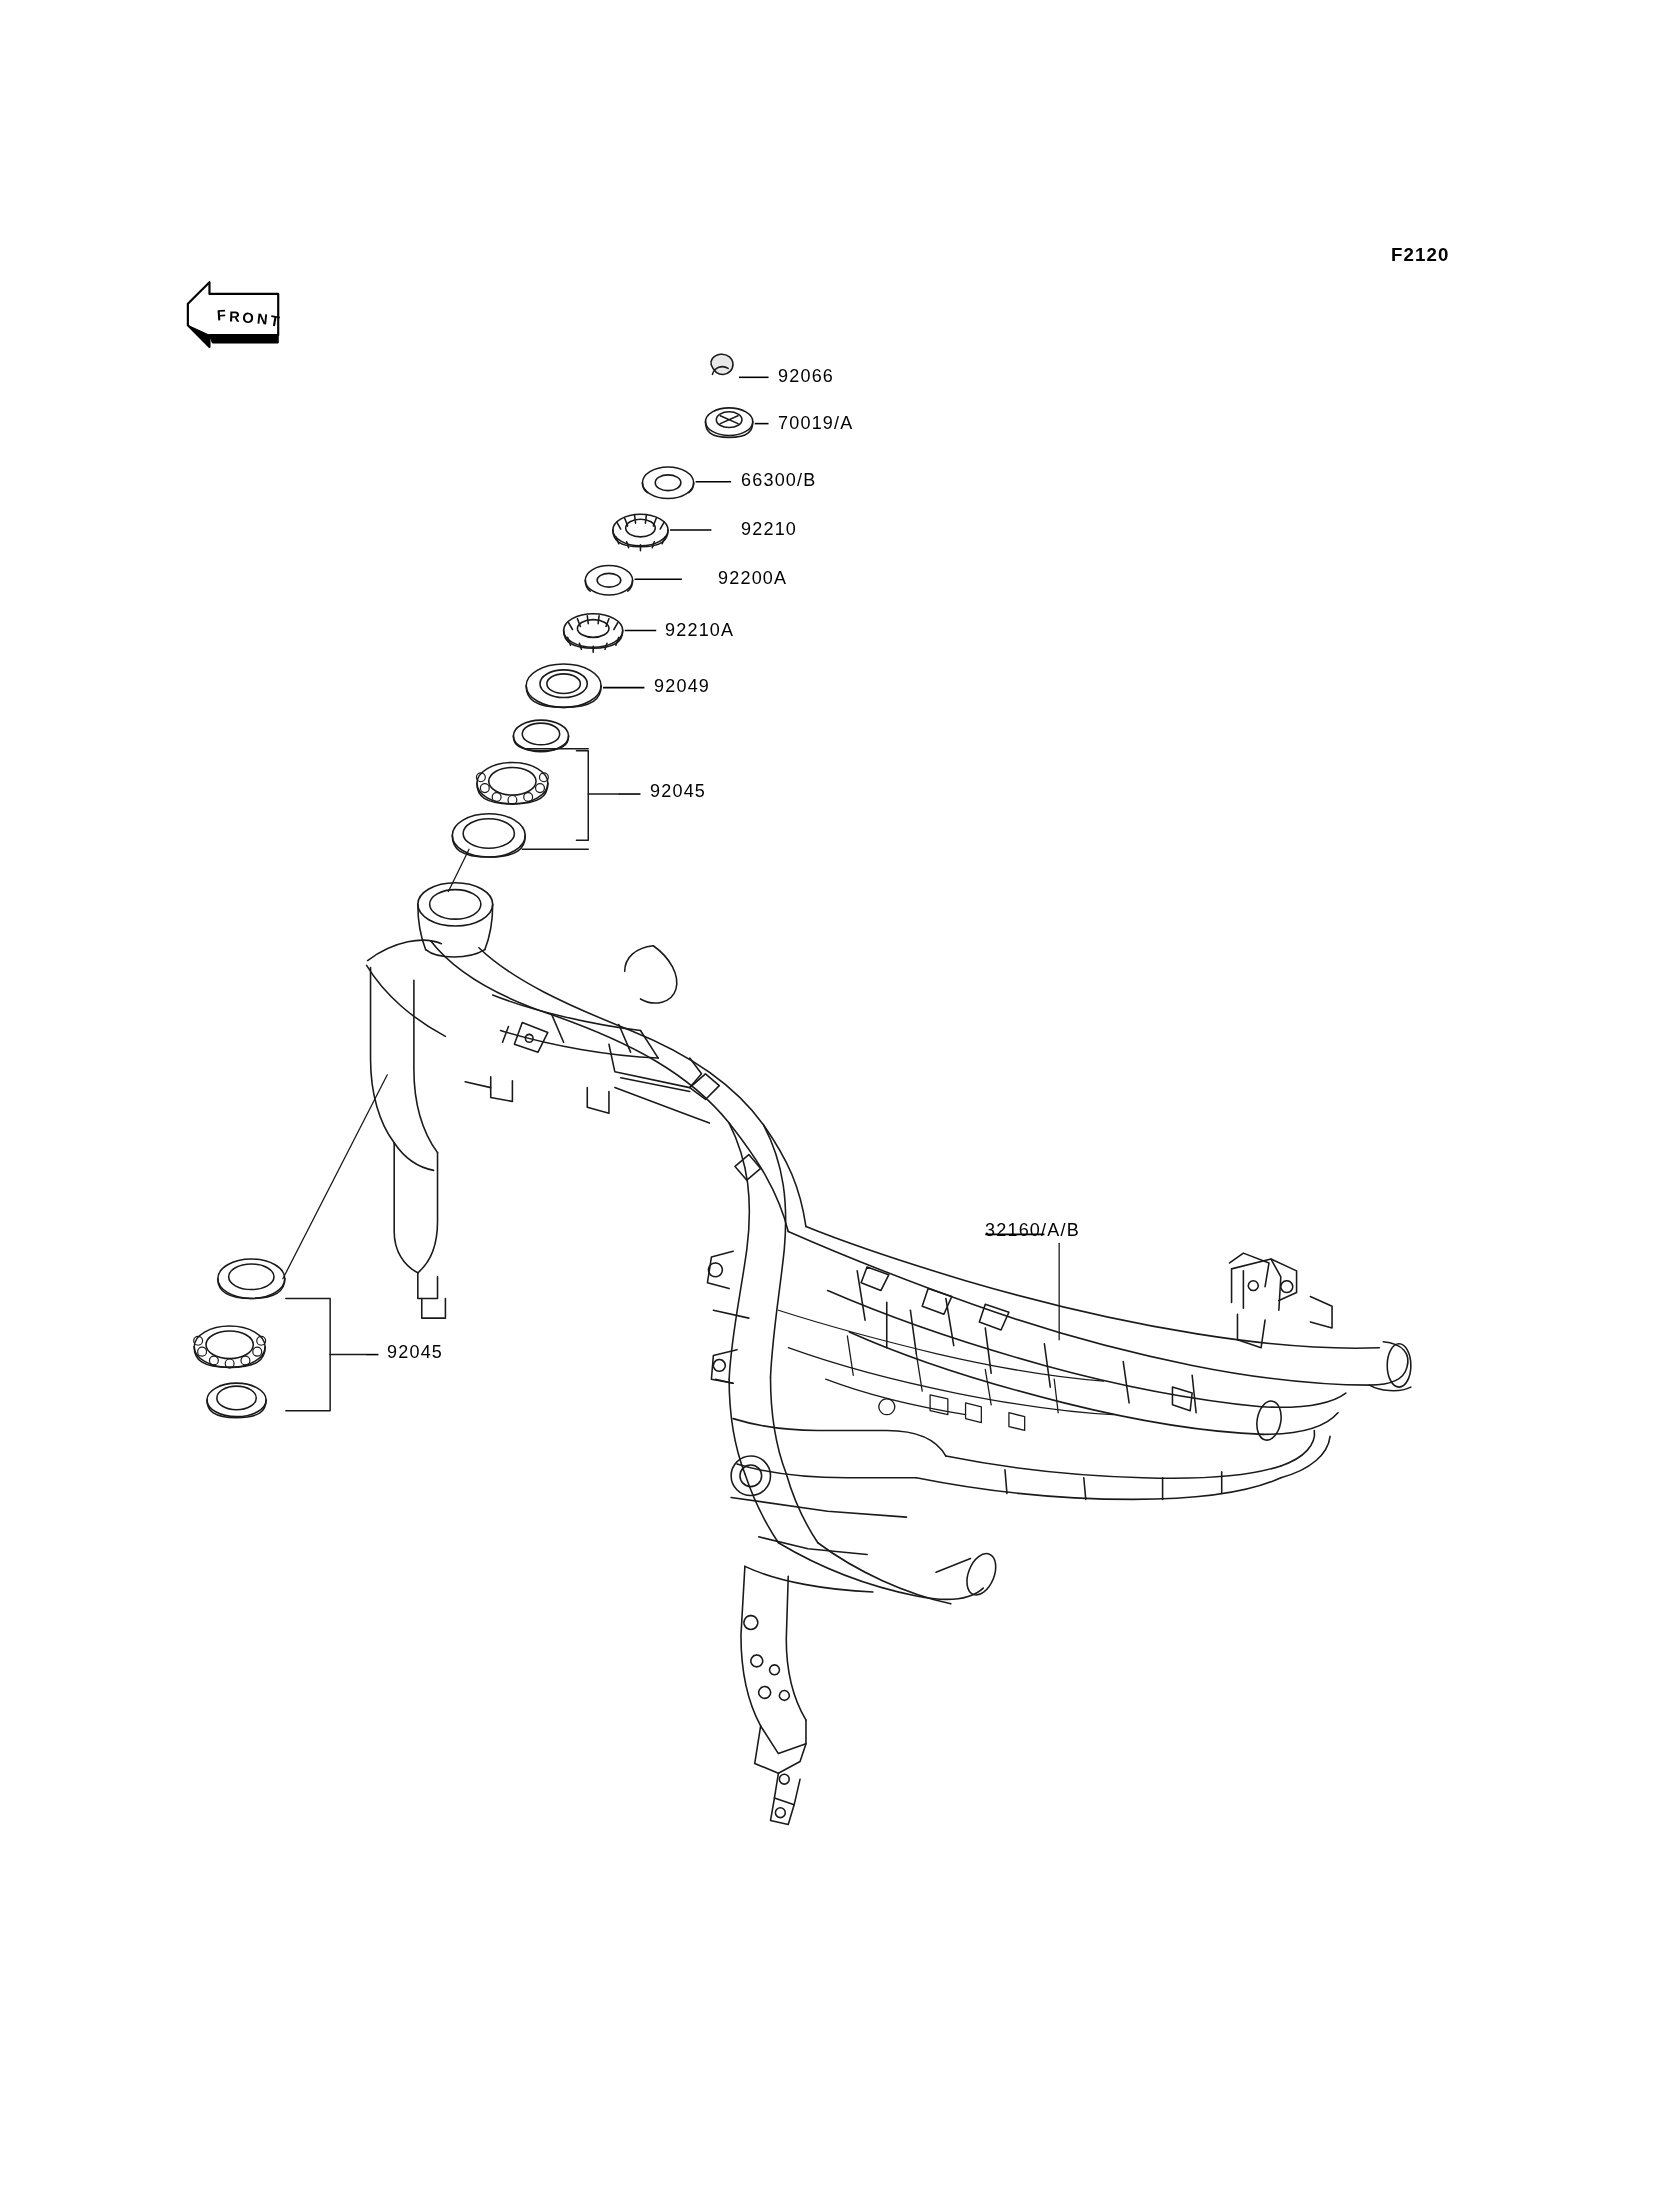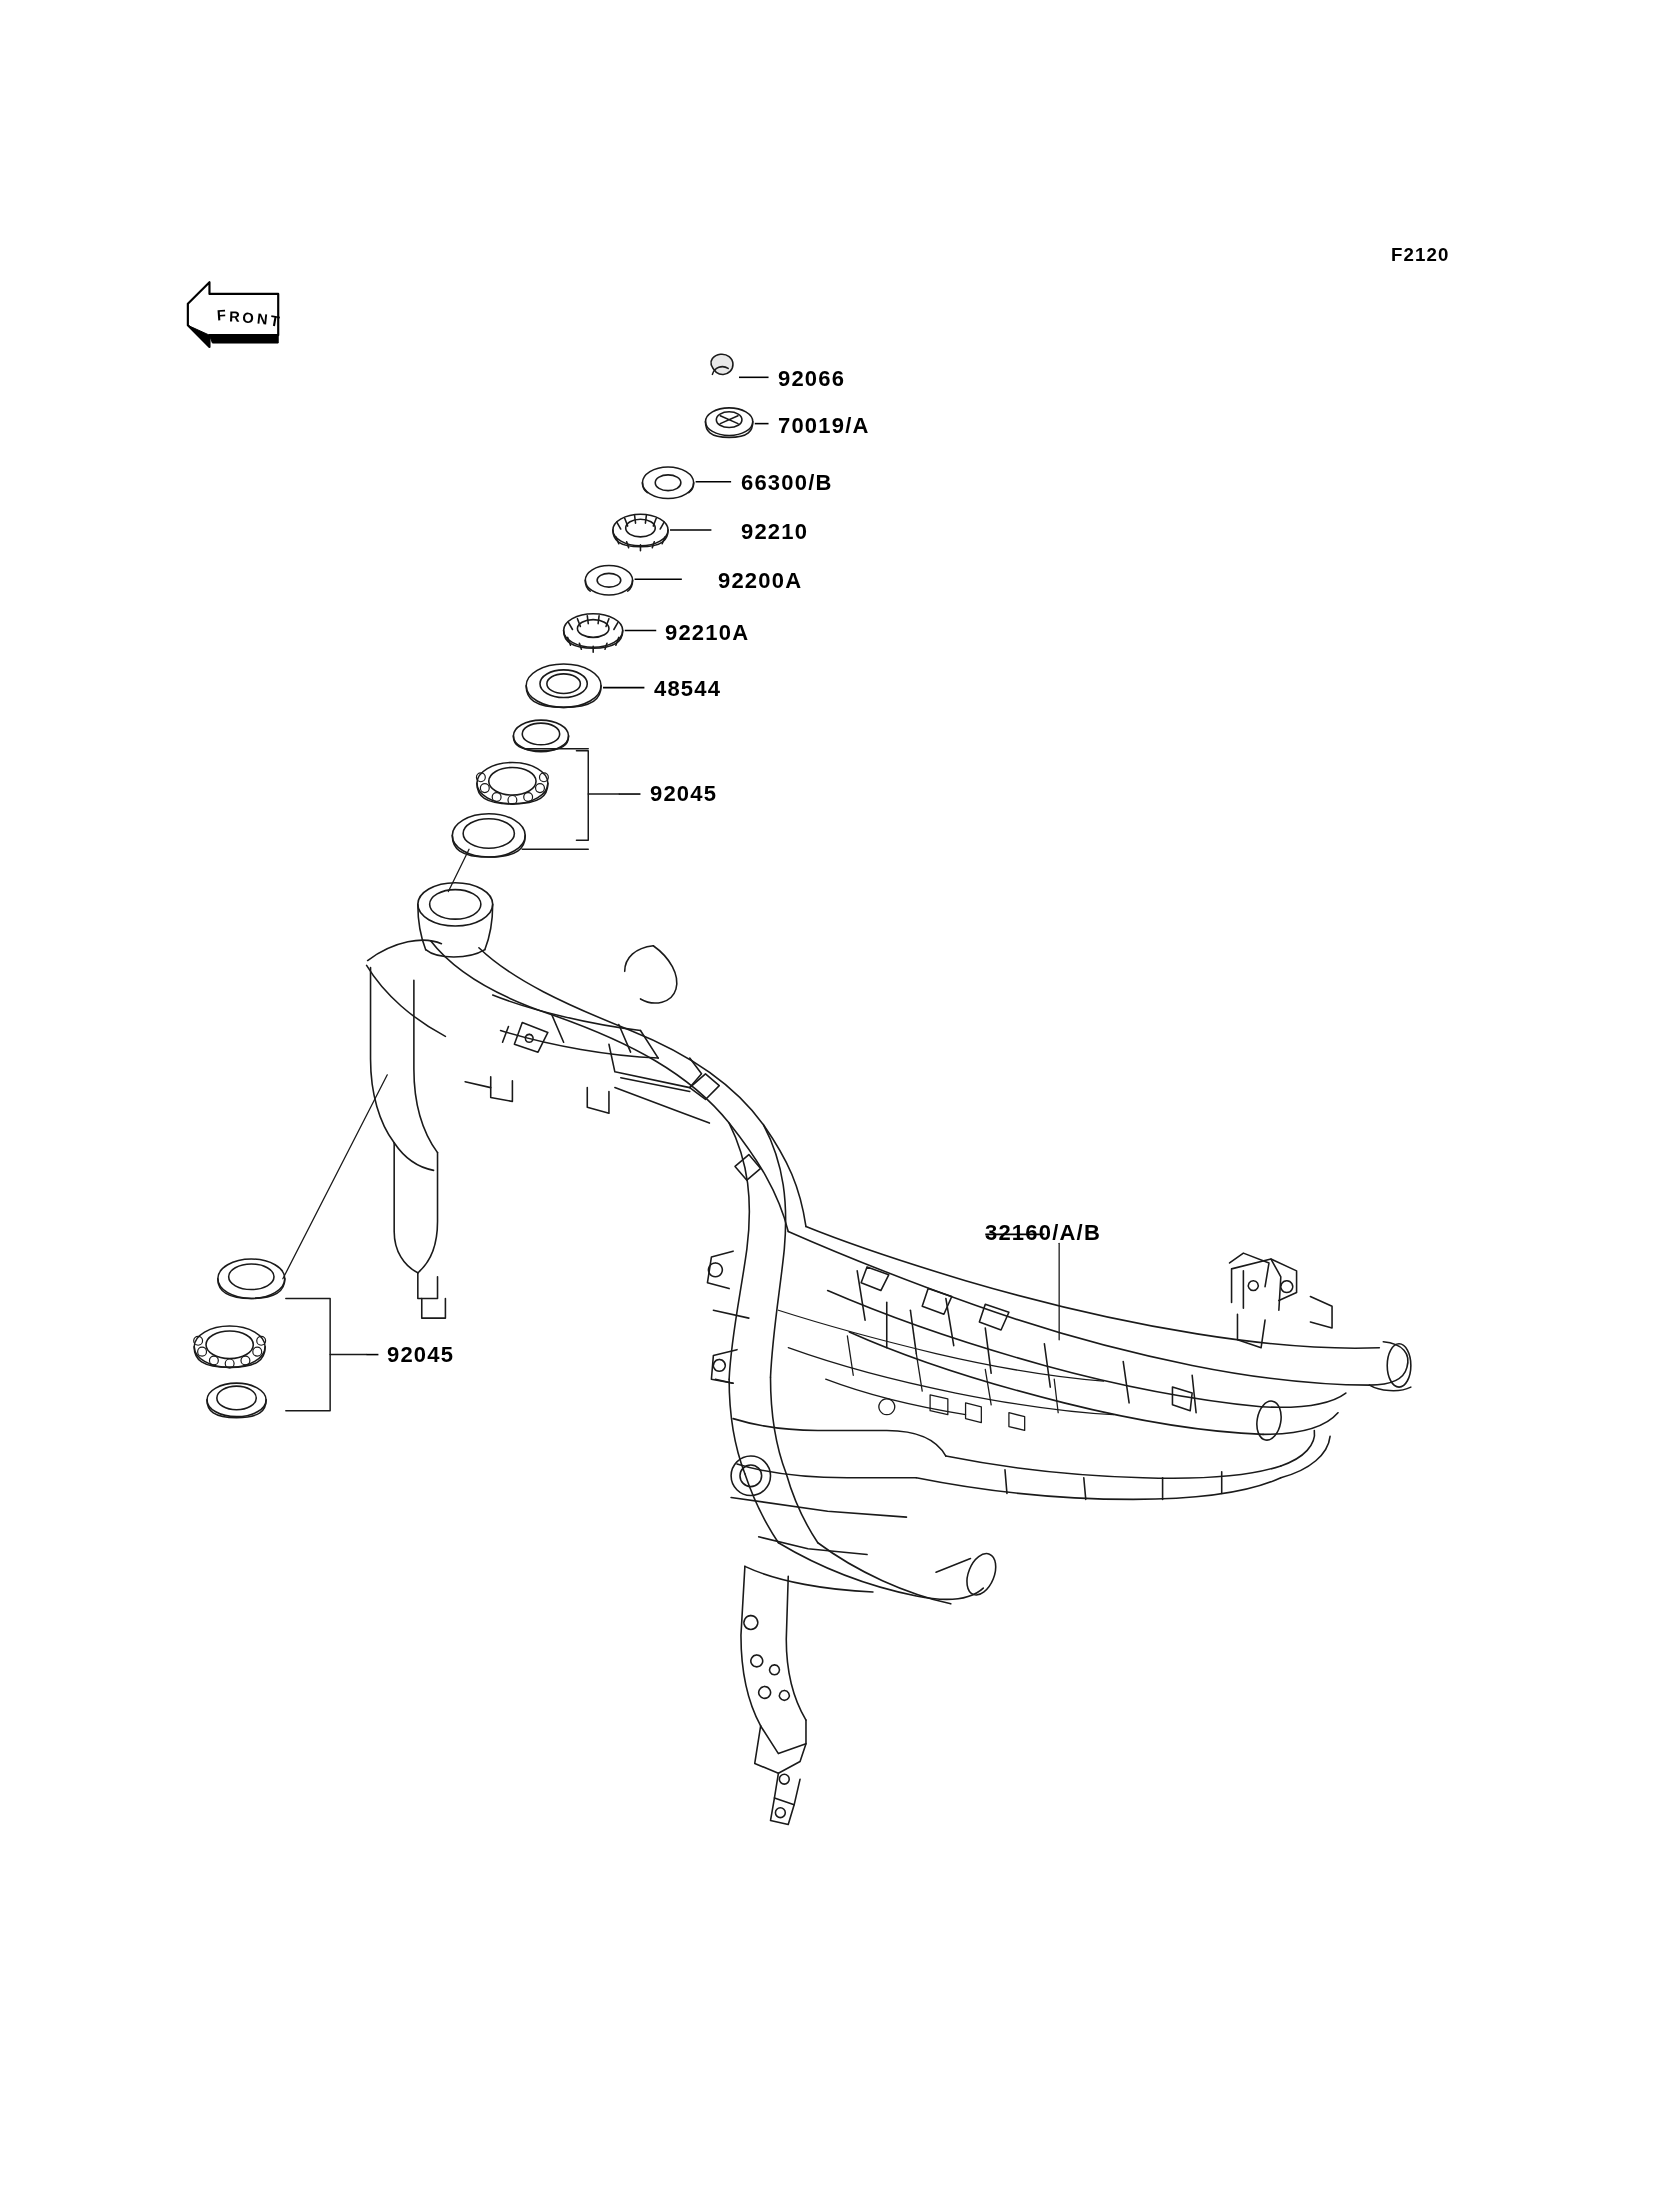--- a/index.html
+++ b/index.html
@@ -23,22 +23,22 @@
   }
   svg.layer {
     position: absolute;
     left: 0; top: 0;
     width: 1675px;
     height: 2190px;
   }
   .lbl {
     position: absolute;
     font-family: "Liberation Sans", sans-serif;
-    font-weight: bold;
-    font-size: 22px;
+    font-weight: normal;
+    font-size: 18px;
     letter-spacing: 1.2px;
     white-space: nowrap;
     color: #000;
   }
   .lbl.sheet {
     font-weight: bold;
     font-size: 18.7px;
     letter-spacing: 1.1px;
   }
   .front-badge {
@@ -389,19 +389,19 @@
       <path d="M1000 1253 L1060 1253"></path>
     </g>
   </svg>
 
   <div class="lbl" style="left:778px; top:366px;">92066</div>
   <div class="lbl" style="left:778px; top:413px;">70019/A</div>
   <div class="lbl" style="left:741px; top:470px;">66300/B</div>
   <div class="lbl" style="left:741px; top:519px;">92210</div>
   <div class="lbl" style="left:690px; top:568px;margin-left:28px;">92200A</div>
   <div class="lbl" style="left:665px; top:620px;text-align:center;">92210A</div>
-  <div class="lbl" style="left:654px; top:676px;">48544</div>
+  <div class="lbl" style="left:654px; top:676px;">92049</div>
   <div class="lbl" style="left:650px; top:781px;">92045</div>
   <div class="lbl" style="left:387px; top:1342px;">92045</div>
   <div class="lbl" style="left:985px; top:1220px;">32160/A/B</div>
 
 </div>
 
 
 </body></html>

